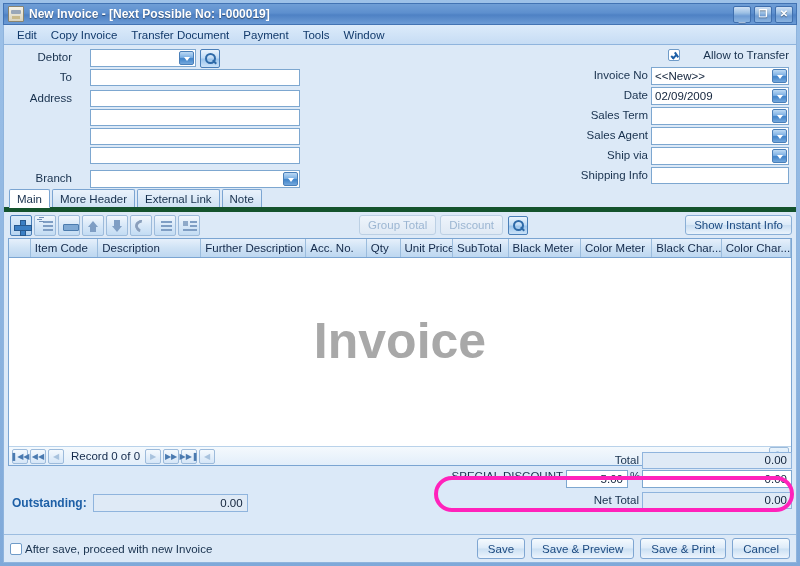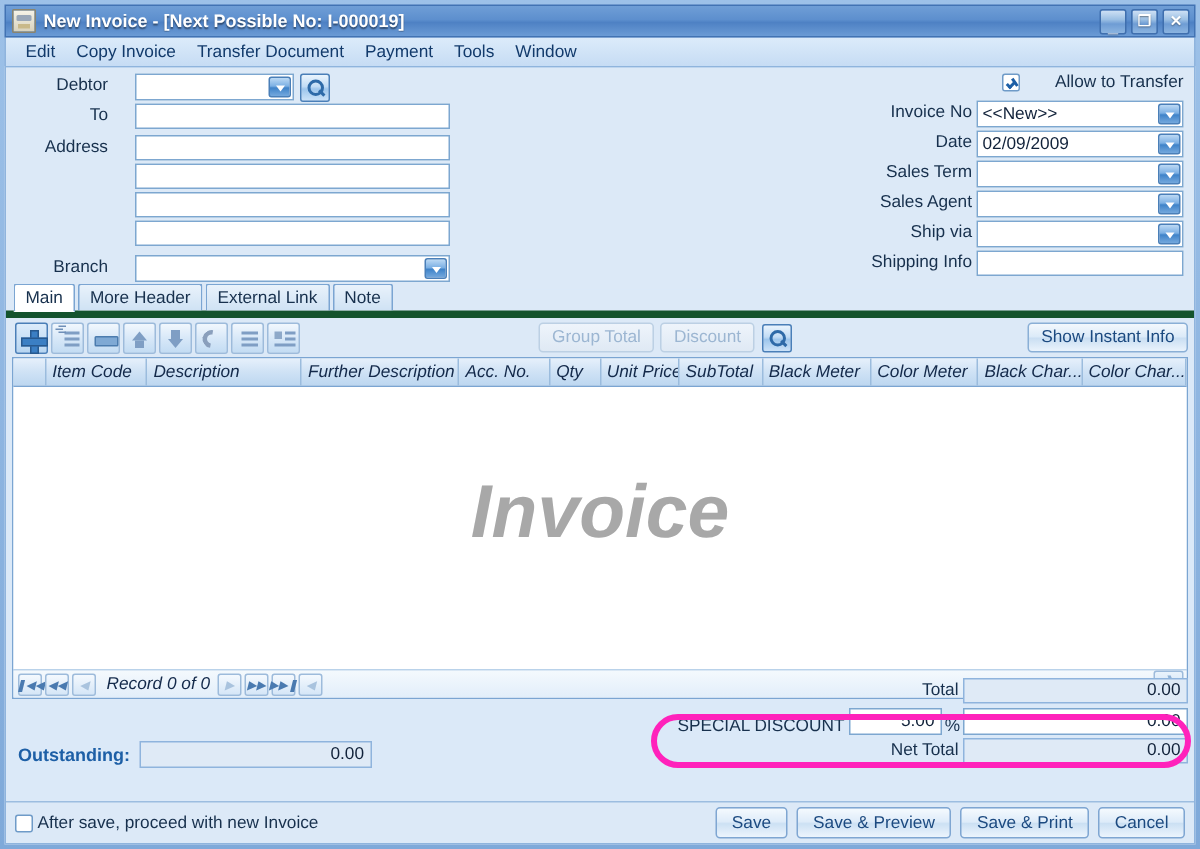--- a/index.html
+++ b/index.html
@@ -183,21 +183,21 @@
     border:1px solid #8aafd6; border-radius:3px;
     background: linear-gradient(to bottom,#f3f8fd 0%,#dbeaf8 48%,#c9def2 52%,#eaf3fc 100%);
     display:flex; align-items:center; margin-left:4px;
   }
   .pbtn.disabled { color:#9cb6d2; border-color:#bcd0e4;
     background: linear-gradient(to bottom,#eef4fb,#dfe9f4); }
 
   
   .gridwrap {
     position:absolute; left:4px; top:193px; right:4px; bottom:96px;
-    border:1px solid #7ba5d2; background:#fff;font-style:italic;
+    border:1px solid #7ba5d2; background:#fff;
   }
   .gridhead {
     display:flex; height:19px;
     background: linear-gradient(to bottom,#e6f0fb 0%,#cfe2f5 50%,#bdd7f0 100%);
     border-bottom:1px solid #7ba5d2;
   }
   .gh {
     font-size:11.5px; color:#13294a; padding:2px 4px;
     border-right:1px solid #9bbcdd; white-space:nowrap; overflow:hidden;
     display:flex; align-items:center;
@@ -229,21 +229,21 @@
 
   
   .totals { position:absolute; right:4px; bottom:52px; width:352px; }
   .trow { display:flex; align-items:center; height:18px; margin-bottom:1px; }
   .tlabel { flex:1; text-align:right; padding-right:3px; font-size:11.5px; color:#17304d; }
   .tval {
     width:150px; height:17px; background:#dfeaf6; border:1px solid #8fb4dd;
     font-size:11.5px; color:#11223a; text-align:right; padding:1px 4px;
     display:flex; align-items:center; justify-content:flex-end;
   }
-  .discrow { display:flex; align-items:flex-end; height:20px; }
+  .discrow { display:flex; align-items:flex-start; height:20px; }
   .disc-pct {
     width:62px; height:18px; background:#fff; border:1px solid #7da7d0;
     text-align:right; padding:1px 4px; font-size:11.5px; color:#11223a;
     display:flex; align-items:center; justify-content:flex-end;
   }
   .pctsign { width:14px; text-align:center; font-size:11.5px; color:#17304d; }
   .disc-amt {
     width:150px; height:18px; background:#fff; border:1px solid #7da7d0;
     text-align:right; padding:1px 4px; font-size:11.5px; color:#11223a;
     display:flex; align-items:center; justify-content:flex-end;

